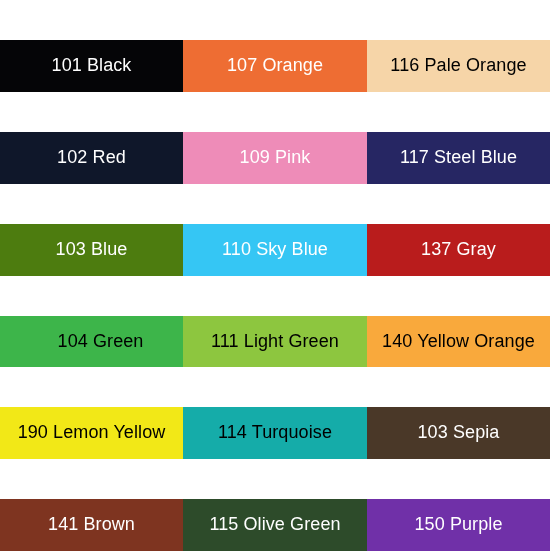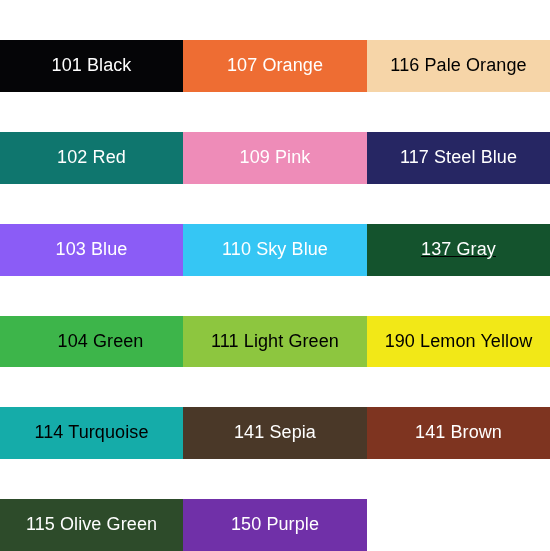--- a/index.html
+++ b/index.html
@@ -44,52 +44,55 @@
 <div id="color-grid" style="width: 550px; height: 551px;">
     <div class="swatch" style="background-color: rgb(5, 5, 7);">
       <span class="swatch-label" style="color: rgb(255, 255, 255);">101 Black</span>
     </div>
     <div class="swatch" style="background-color: rgb(238, 109, 51);">
       <span class="swatch-label" style="color: rgb(255, 255, 255);">107 Orange</span>
     </div>
     <div class="swatch" style="background-color: rgb(246, 213, 168);">
       <span class="swatch-label" style="color: rgb(0, 0, 0);">116 Pale Orange</span>
     </div>
-    <div class="swatch" style="background-color: #0f766e;">
+    <div class="swatch" style="background-color: #0f172a;">
       <span class="swatch-label" style="color: rgb(255, 255, 255);">102 Red</span>
     </div>
     <div class="swatch" style="background-color: rgb(238, 140, 184);">
       <span class="swatch-label" style="color: rgb(255, 255, 255);">109 Pink</span>
     </div>
     <div class="swatch" style="background-color: rgb(38, 38, 99);">
       <span class="swatch-label" style="color: rgb(255, 255, 255);">117 Steel Blue</span>
     </div>
-    <div class="swatch" style="background-color: #8b5cf6;">
+    <div class="swatch" style="background-color: #4d7c0f;">
       <span class="swatch-label" style="color: rgb(255, 255, 255);">103 Blue</span>
     </div>
     <div class="swatch" style="background-color: rgb(53, 198, 244);">
       <span class="swatch-label" style="color: rgb(255, 255, 255);">110 Sky Blue</span>
     </div>
-    <div class="swatch" style="background-color: #14532d; text-decoration: underline;">
+    <div class="swatch" style="background-color: #b91c1c;">
       <span class="swatch-label" style="color: rgb(255, 255, 255);">137 Gray</span>
     </div>
     <div class="swatch" style="background-color: rgb(61, 181, 74); padding-left: 22px;">
       <span class="swatch-label" style="color: rgb(0, 0, 0);">104 Green</span>
     </div>
     <div class="swatch" style="background-color: rgb(141, 198, 63);">
       <span class="swatch-label" style="color: rgb(0, 0, 0);">111 Light Green</span>
     </div>
+    <div class="swatch" style="background-color: rgb(249, 169, 60);">
+      <span class="swatch-label" style="color: rgb(0, 0, 0);">140 Yellow Orange</span>
+    </div>
     <div class="swatch" style="background-color: rgb(242, 232, 23);">
       <span class="swatch-label" style="color: rgb(0, 0, 0);">190 Lemon Yellow</span>
     </div>
     <div class="swatch" style="background-color: rgb(21, 172, 169);">
       <span class="swatch-label" style="color: rgb(0, 0, 0); text-align: right;">114 Turquoise</span>
     </div>
     <div class="swatch" style="background-color: rgb(74, 56, 40);">
-      <span class="swatch-label" style="color: rgb(255, 255, 255);">141 Sepia</span>
+      <span class="swatch-label" style="color: rgb(255, 255, 255);">103 Sepia</span>
     </div>
     <div class="swatch" style="background-color: rgb(126, 52, 32);">
       <span class="swatch-label" style="color: rgb(255, 255, 255);">141 Brown</span>
     </div>
     <div class="swatch" style="background-color: rgb(45, 75, 42);">
       <span class="swatch-label" style="color: rgb(255, 255, 255);">115 Olive Green</span>
     </div>
     <div class="swatch" style="background-color: rgb(112, 48, 168);">
       <span class="swatch-label" style="color: rgb(255, 255, 255);">150 Purple</span>
     </div>

